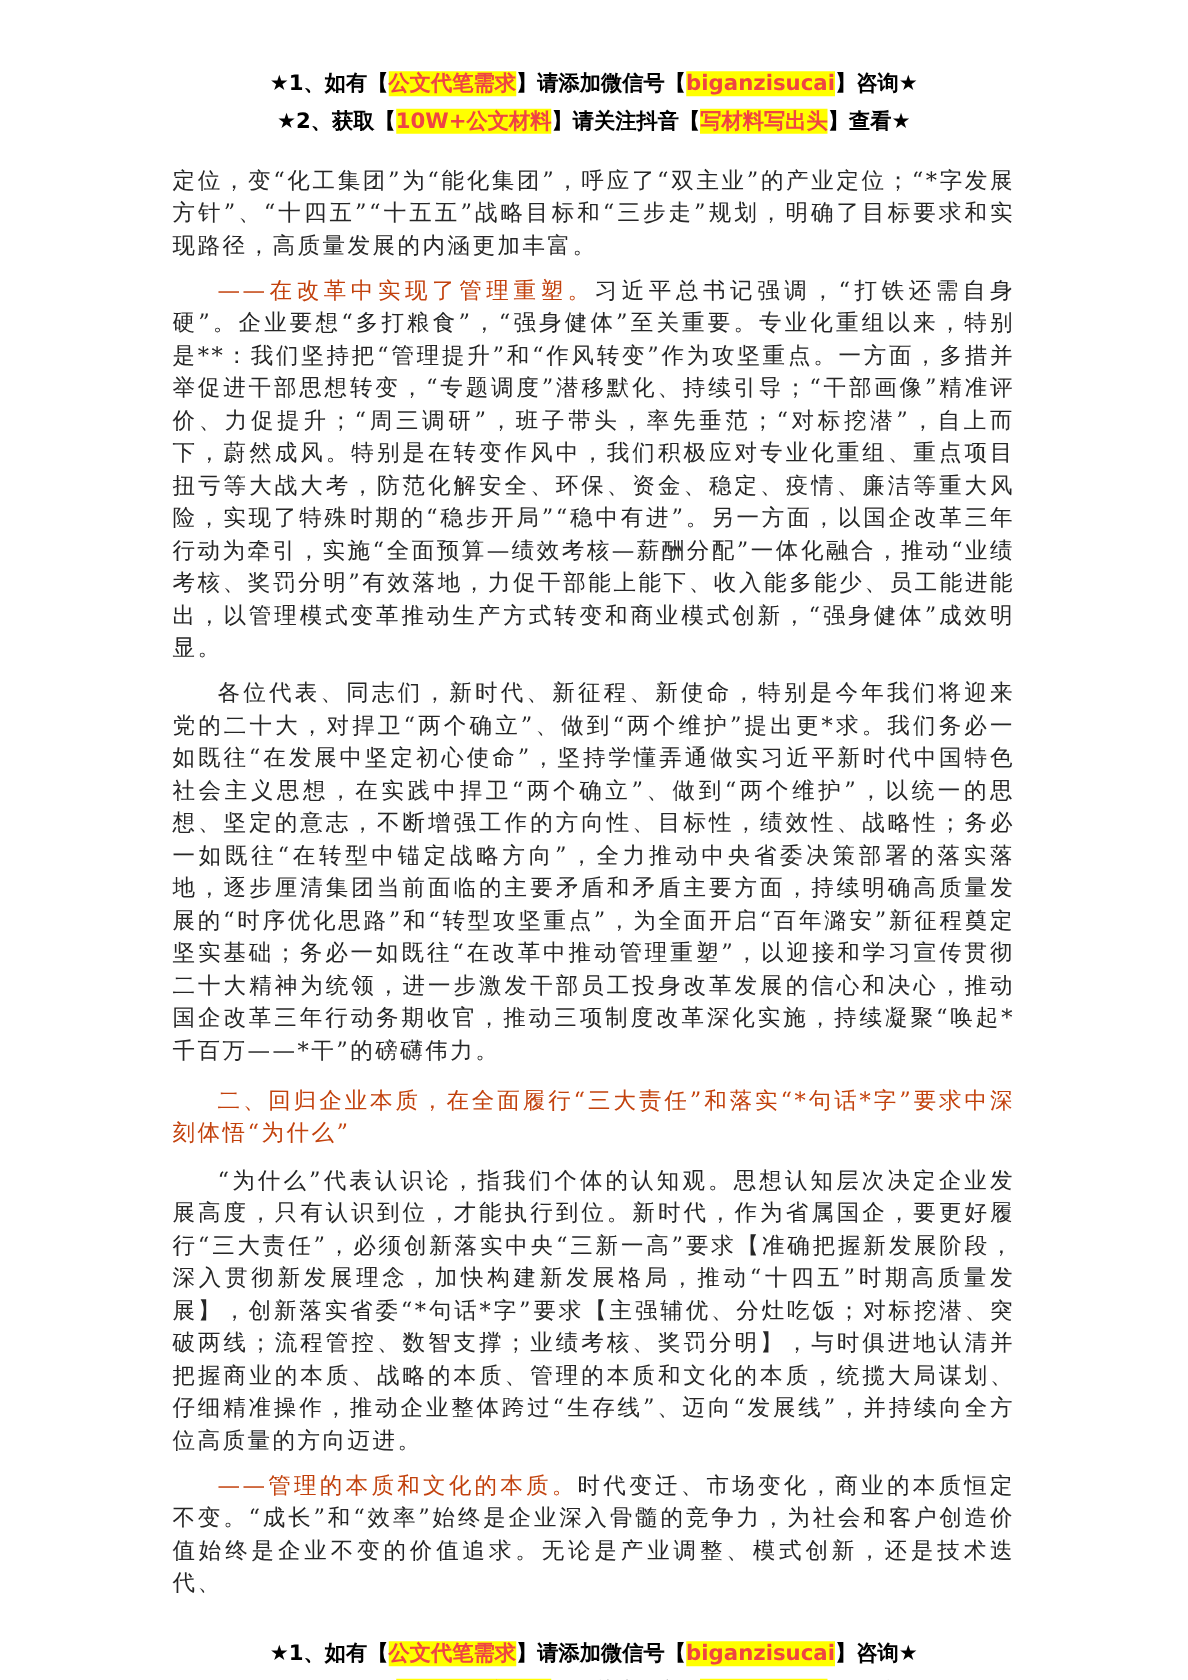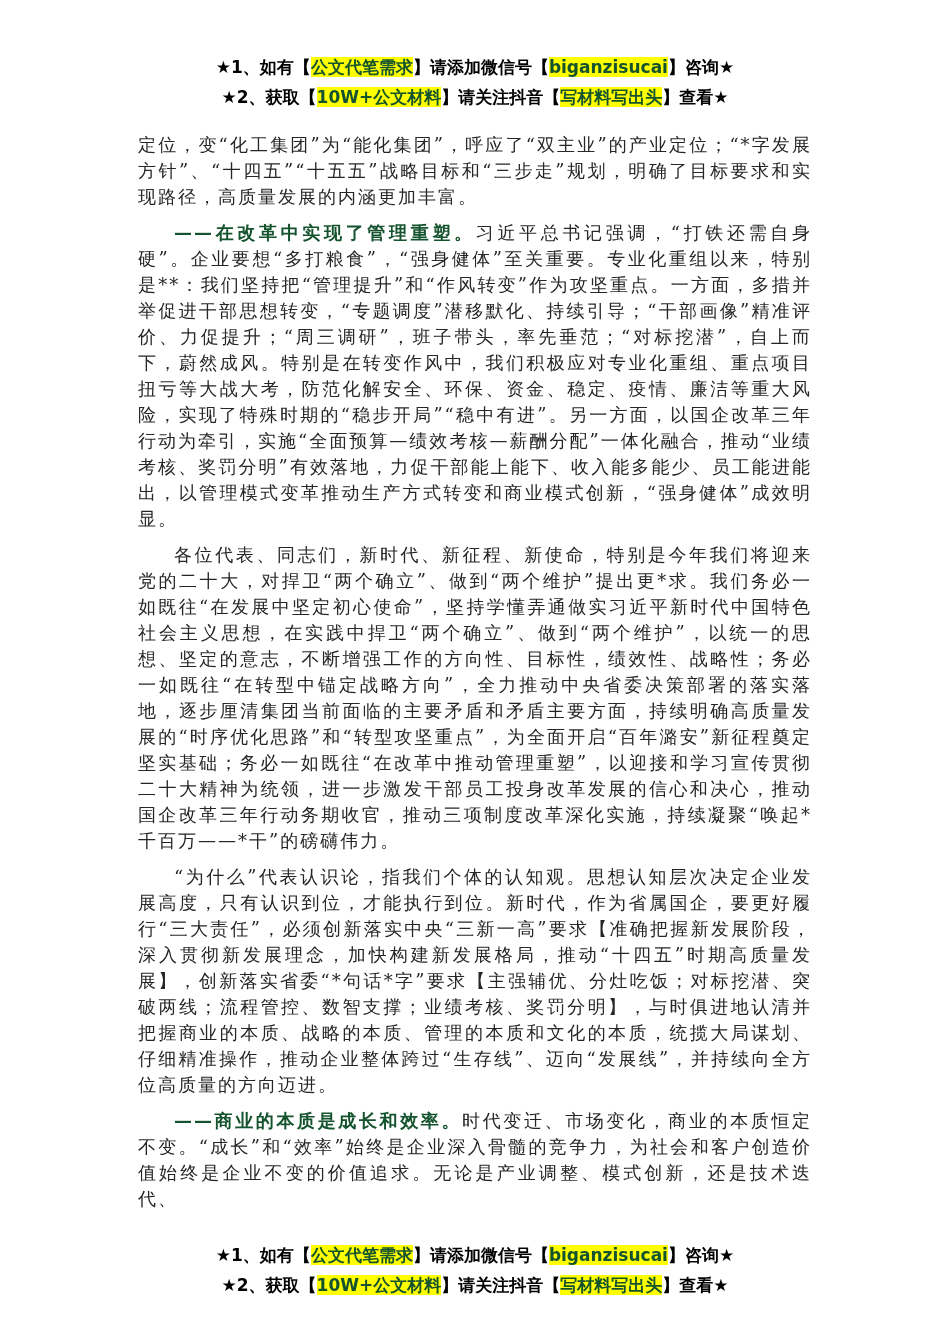--- a/index.html
+++ b/index.html
@@ -23,39 +23,39 @@
     font-family: "DejaVu Sans", "Liberation Sans", sans-serif;
     font-weight: bold;
     color: #000000;
     font-size: 17px;
     line-height: 30px;
     flex: 0 0 auto;
   }
   .banner-line { white-space: nowrap; }
   .hl {
     background: #ffff00;
-    color: #14532d;
+    color: #ef4444;
   }
   .u { }
   .body-text {
     flex: 1 0 auto;
     margin-top: 20px;
     font-size: 18px;
     line-height: 26px;
     text-align: justify;
     letter-spacing: 2px;
   }
   .body-text p {
     margin: 0 0 10px 0;
     text-indent: 2em;
   }
   .body-text p.no-indent { text-indent: 0; }
   .lead-bold, .heading {
-    font-weight: bold;
-    color: #14532d;
+    font-weight: normal;
+    color: #c2410c;
   }
   p.heading { margin-top: 14px; margin-bottom: 12px; }
   .banner.bottom { margin-top: 18px; }
 </style>
 </head>
 <body>
 
 <div class="page">
 
   <div class="banner top">
@@ -64,24 +64,25 @@
   </div>
 
   <div class="body-text">
 
     <p class="no-indent">定位，变“化工集团”为“能化集团”，呼应了“双主业”的产业定位；“*字发展方针”、“十四五”“十五五”战略目标和“三步走”规划，明确了目标要求和实现路径，高质量发展的内涵更加丰富。</p>
 
     <p><span class="lead-bold">——在改革中实现了管理重塑。</span><span>习近平总书记强调，“打铁还需自身硬”。企业要想“多打粮食”，“强身健体”至关重要。专业化重组以来，特别是**：我们坚持把“管理提升”和“作风转变”作为攻坚重点。一方面，多措并举促进干部思想转变，“专题调度”潜移默化、持续引导；“干部画像”精准评价、力促提升；“周三调研”，班子带头，率先垂范；“对标挖潜”，自上而下，蔚然成风。特别是在转变作风中，我们积极应对专业化重组、重点项目扭亏等大战大考，防范化解安全、环保、资金、稳定、疫情、廉洁等重大风险，实现了特殊时期的“稳步开局”“稳中有进”。另一方面，以国企改革三年行动为牵引，实施“全面预算—绩效考核—薪酬分配”一体化融合，推动“业绩考核、奖罚分明”有效落地，力促干部能上能下、收入能多能少、员工能进能出，以管理模式变革推动生产方式转变和商业模式创新，“强身健体”成效明显。</span></p>
 
     <p>各位代表、同志们，新时代、新征程、新使命，特别是今年我们将迎来党的二十大，对捍卫“两个确立”、做到“两个维护”提出更*求。我们务必一如既往“在发展中坚定初心使命”，坚持学懂弄通做实习近平新时代中国特色社会主义思想，在实践中捍卫“两个确立”、做到“两个维护”，以统一的思想、坚定的意志，不断增强工作的方向性、目标性，绩效性、战略性；务必一如既往“在转型中锚定战略方向”，全力推动中央省委决策部署的落实落地，逐步厘清集团当前面临的主要矛盾和矛盾主要方面，持续明确高质量发展的“时序优化思路”和“转型攻坚重点”，为全面开启“百年潞安”新征程奠定坚实基础；务必一如既往“在改革中推动管理重塑”，以迎接和学习宣传贯彻二十大精神为统领，进一步激发干部员工投身改革发展的信心和决心，推动国企改革三年行动务期收官，推动三项制度改革深化实施，持续凝聚“唤起*千百万——*干”的磅礴伟力。</p>
 
+    <p class="heading">二、回归企业本质，在全面履行“三大责任”和落实“*句话*字”要求中深刻体悟“为什么”</p>
 
     <p>“为什么”代表认识论，指我们个体的认知观。思想认知层次决定企业发展高度，只有认识到位，才能执行到位。新时代，作为省属国企，要更好履行“三大责任”，必须创新落实中央“三新一高”要求【准确把握新发展阶段，深入贯彻新发展理念，加快构建新发展格局，推动“十四五”时期高质量发展】，创新落实省委“*句话*字”要求【主强辅优、分灶吃饭；对标挖潜、突破两线；流程管控、数智支撑；业绩考核、奖罚分明】，与时俱进地认清并把握商业的本质、战略的本质、管理的本质和文化的本质，统揽大局谋划、仔细精准操作，推动企业整体跨过“生存线”、迈向“发展线”，并持续向全方位高质量的方向迈进。</p>
 
-    <p><span class="lead-bold">——商业的本质是成长和效率。</span><span>时代变迁、市场变化，商业的本质恒定不变。“成长”和“效率”始终是企业深入骨髓的竞争力，为社会和客户创造价值始终是企业不变的价值追求。无论是产业调整、模式创新，还是技术迭代、</span></p>
+    <p><span class="lead-bold">——管理的本质和文化的本质。</span><span>时代变迁、市场变化，商业的本质恒定不变。“成长”和“效率”始终是企业深入骨髓的竞争力，为社会和客户创造价值始终是企业不变的价值追求。无论是产业调整、模式创新，还是技术迭代、</span></p>
 
   </div>
 
   <div class="banner bottom">
     <div class="banner-line"><span>★1、如有【</span><span class="hl">公文代笔需求</span><span>】请</span><span class="u">添加</span><span>微信号【</span><span class="hl u">biganzisucai</span><span>】咨询★</span></div>
     <div class="banner-line"><span>★2、获取【</span><span class="hl">10W+公文材料</span><span>】请</span><span class="u">关注</span><span>抖音【</span><span class="hl u">写材料写出头</span><span>】查看★</span></div>
   </div>
 
 </div>
 

